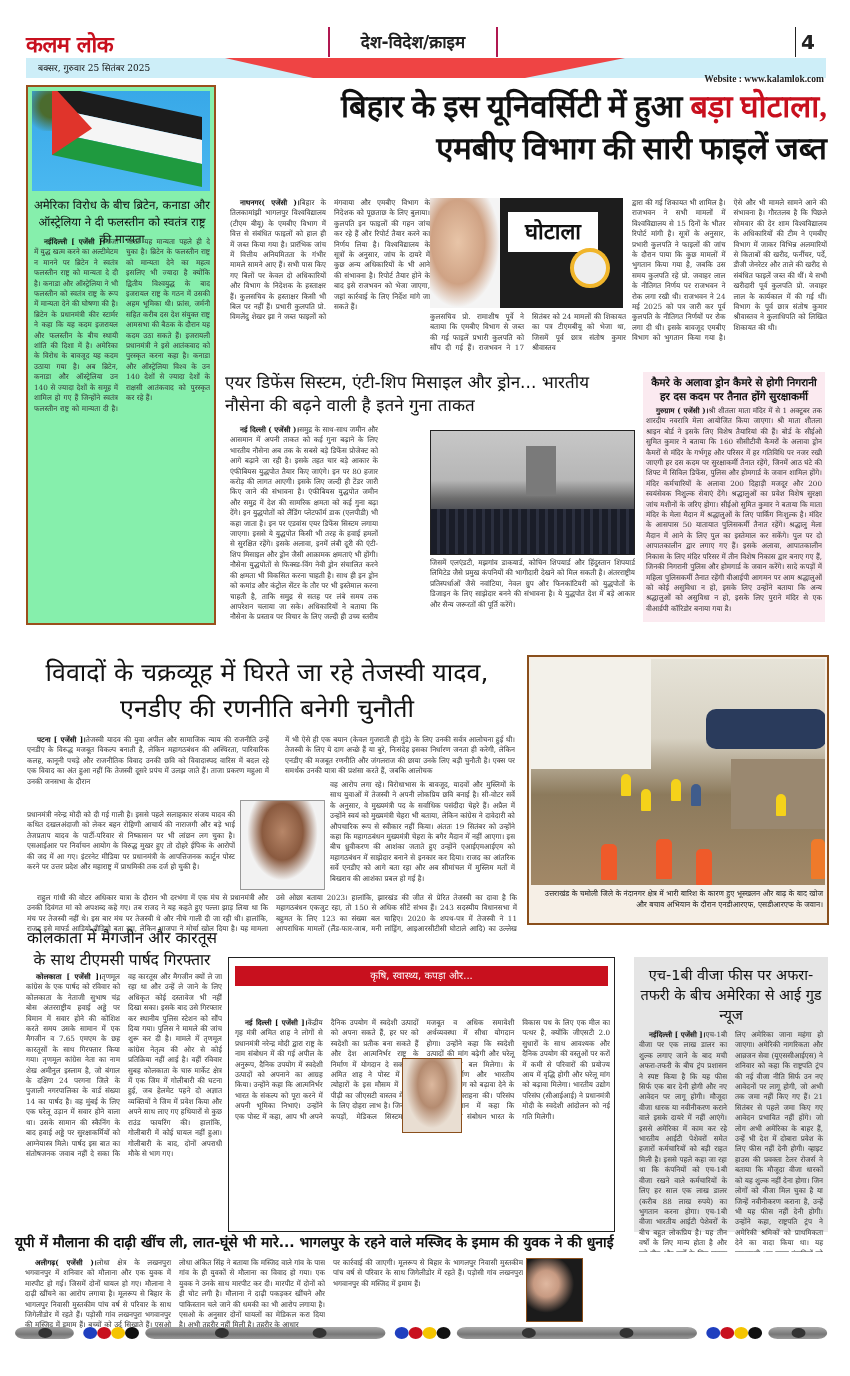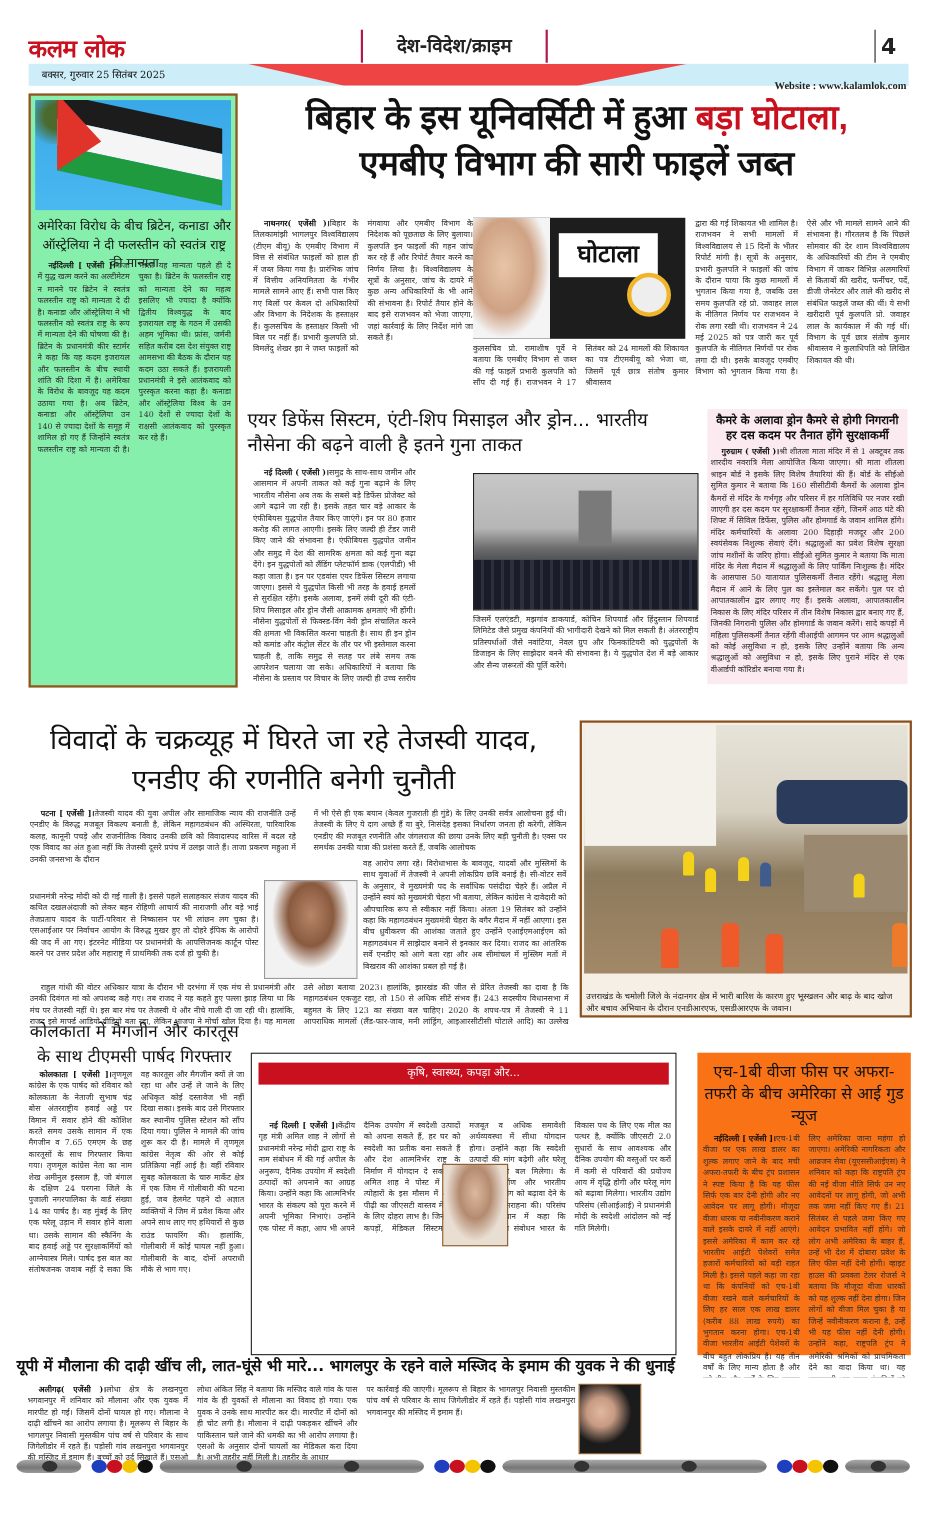--- a/index.html
+++ b/index.html
@@ -3,21 +3,21 @@
 <meta charset="utf-8">
 <style>
 *{box-sizing:border-box;margin:0;padding:0}
 body{width:850px;height:1376px;background:#fff;font-family:"DejaVu Serif",serif;color:#222;position:relative;overflow:hidden}
 .abs{position:absolute}
 .bt{font-size:7.2px;line-height:10.4px;text-align:justify;color:#333}
 .cols2{column-count:2;column-gap:8px}
 .cols4{column-count:4;column-gap:8px}
 .dl{font-weight:bold;color:#111}
 p.bt{text-indent:10px}
-.hd{font-family:Liberation Sans, sans-serif;font-weight:bold;color:#111;text-align:center}
+.hd{font-family:Liberation Serif, serif;font-weight:bold;color:#111;text-align:right}
 .hn{font-family:"DejaVu Sans",sans-serif;color:#111;text-align:center}
 
 #brand{left:26px;top:28px;font-family:"DejaVu Sans",sans-serif;font-weight:bold;font-size:22px;color:#c8101e;letter-spacing:-0.5px}
 #dateband{left:26px;top:58px;width:800px;height:20px;background:#cdeef8}
 #redband{left:225px;top:58px;width:400px;height:20px;background:#ef4444;clip-path:polygon(0 0,100% 0,75% 100%,22% 100%)}
 #date{left:38px;top:61px;font-size:9px;color:#111}
 #website{right:26px;top:74px;font-size:9.5px;font-weight:bold;font-family:"Liberation Serif",serif}
 #section{left:328px;top:27px;width:170px;height:30px;border-left:2px solid #b01850;border-right:2px solid #b01850;font-family:"DejaVu Sans",sans-serif;font-weight:bold;font-size:17px;text-align:center;line-height:30px}
 #pageno{left:795px;top:27px;border-left:1.5px solid #222;padding-left:5px;font-family:"DejaVu Sans",sans-serif;font-size:20px;font-weight:bold;line-height:30px}
 
@@ -55,32 +55,32 @@
 #tej-body1{left:27px;top:735px;width:242px;height:72px;overflow:hidden}
 #tej-body2{left:285px;top:735px;width:230px;height:42px;overflow:hidden}
 #tej-img{left:240px;top:800px;width:85px;height:90px;background:radial-gradient(ellipse at 50% 35%,#b78668 0%,#8a5a3f 35%,#f2f2f2 60%);border:1px solid #999}
 #tej-body3{left:27px;top:810px;width:208px;height:110px;overflow:hidden}
 #tej-body4{left:330px;top:780px;width:185px;height:108px;overflow:hidden}
 #tej-body5{left:27px;top:893px;width:490px;height:40px;overflow:hidden}
 
 #flood{left:527px;top:655px;width:302px;height:270px;border:2px solid #8a4f1c;background:#f6efe6;padding:2px}
 #flood-img{width:100%;height:226px;background:linear-gradient(180deg,#e6e3d8 0%,#d7d1c2 35%,#8c7a5c 60%,#a28867 100%);position:relative;overflow:hidden}
 .worker{position:absolute;width:10px;height:22px;border-radius:5px 5px 1px 1px}
-#flood-cap{font-size:7.5px;line-height:11px;text-align:left;color:#222;padding:15px 2px}
+#flood-cap{font-size:7.5px;line-height:11px;text-align:right;color:#222;padding:3px 2px}
 
 #kol-head{left:22px;top:927px;width:200px;font-size:15.5px;line-height:22px;font-weight:normal}
 #kol-body{left:26px;top:972px;width:196px;height:262px;overflow:hidden}
 
 #amit{left:228px;top:957px;width:387px;height:275px;border:1.5px solid #222}
 #amit-band{position:absolute;left:6px;top:8px;width:373px;height:20px;background:#c8101e;color:#fff;font-family:"DejaVu Sans",sans-serif;font-size:10px;line-height:20px;text-align:center}
 #amit-head{position:absolute;left:4px;top:33px;width:379px;font-size:15.5px;line-height:22px;font-weight:bold}
 #amit-body{position:absolute;left:6px;top:60px;width:375px;height:210px;overflow:hidden}
 #amit-img{position:absolute;left:173px;top:100px;width:60px;height:75px;background:radial-gradient(ellipse at 50% 35%,#dcb89e 0%,#b48b70 35%,#e9ded2 65%);border:1px solid #8a4f1c}
 
-#h1b{left:634px;top:957px;width:194px;height:275px;background:#f97316}
+#h1b{left:634px;top:957px;width:194px;height:275px;background:#e5e5e5}
 #h1b-head{padding:8px 4px 2px;font-size:14.5px;line-height:20px;font-family:"DejaVu Sans",sans-serif;font-weight:normal;text-align:center;color:#111}
 #h1b-body{padding:3px 5px;height:225px;overflow:hidden}
 
 #maulana-head{left:15px;top:1232px;width:595px;font-size:14px;line-height:20px;font-weight:bold;text-align:left;white-space:nowrap}
 #maulana-body{left:25px;top:1258px;width:300px;height:70px;overflow:hidden}
 #maulana-body2{left:333px;top:1258px;width:190px;height:70px;overflow:hidden}
 #maulana-img{left:526px;top:1258px;width:57px;height:64px;background:radial-gradient(ellipse at 35% 40%,#e0b8a0 0%,#c79a82 25%,#1b1b1b 55%);border:1.5px solid #8a4f1c}
 
 #footer{left:15px;top:1327px;width:820px;height:12px}
 .pill{position:absolute;top:0;height:12px;border-radius:6px;background:linear-gradient(180deg,#aaa,#777 60%,#999)}

